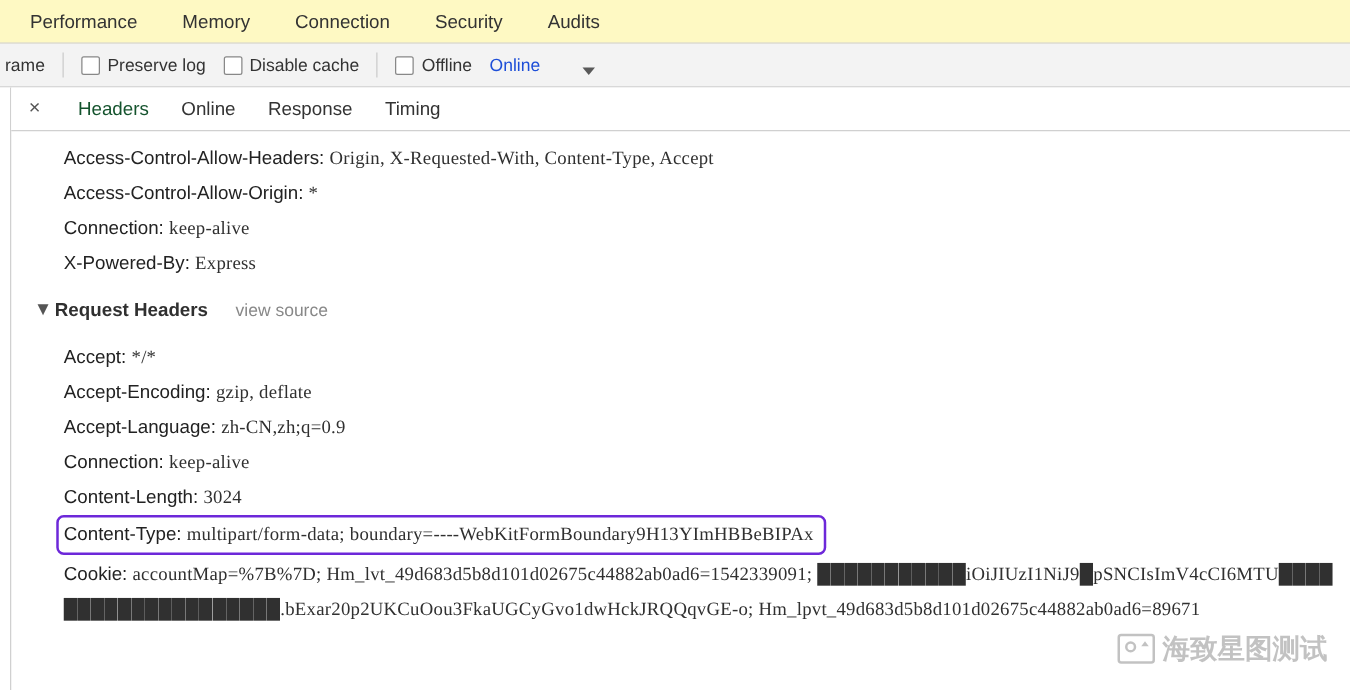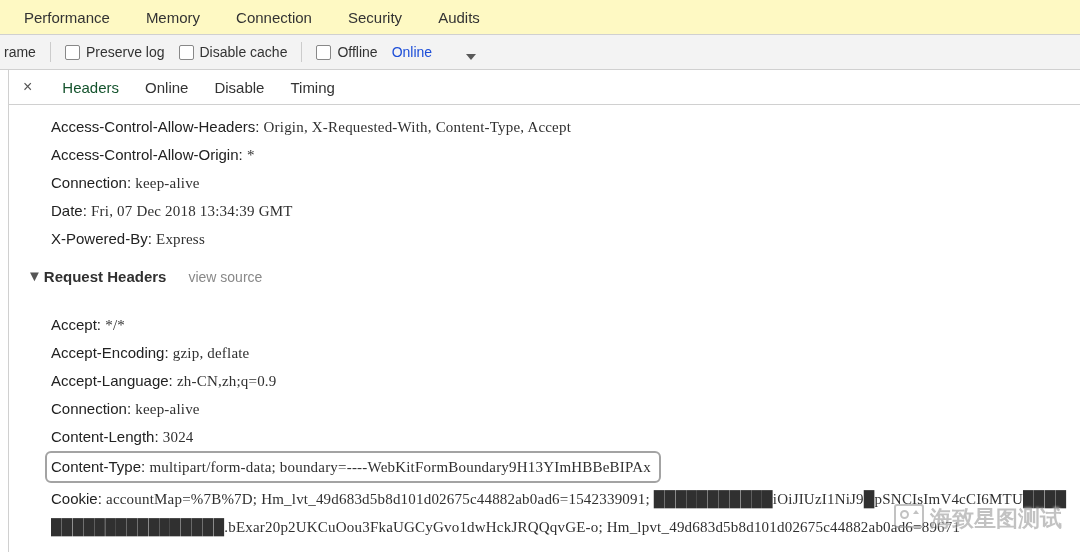--- a/index.html
+++ b/index.html
@@ -15,27 +15,27 @@
   .lower{display:flex;height:calc(100% - 68px)}
   .leftcol{width:8px;border-right:1px solid #d0d0d0;background:#fff}
   .rightcol{flex:1;display:flex;flex-direction:column;min-width:0}
   .tabbar2{height:34px;border-bottom:1px solid #d0d0d0;display:flex;align-items:center;gap:26px;background:#fff;padding-left:14px;font-size:15px}
   .closex{color:#555;font-size:16px;margin-right:4px}
   .tabbar2 .tab{color:#333;cursor:default}
   .tabbar2 .active{color:#14532d;position:relative}
   .body{flex:1;overflow:hidden;padding:8px 6px 0 18px;font-size:15px;line-height:27px}
   .kv{display:block;white-space:nowrap}
   .kv b{font-weight:400;color:#222}
-  .section{margin-top:10px;margin-bottom:20px}
+  .section{margin-top:10px;margin-bottom:10px}
   .section .disc{display:inline-block;transform:translateY(-1px);margin-right:2px;color:#555}
   .section b{font-weight:700}
   .section .src{color:#888;margin-left:22px;font-size:14px}
-  .hl{border:2px solid #a3a3a3;border-radius:6px;padding:0 8px 0 4px;margin-left:-6px;display:inline-block}
+  .hl{border:2px solid #6d28d9;border-radius:6px;padding:0 8px 0 4px;margin-left:-6px;display:inline-block}
   .wrapline{white-space:normal;word-break:break-all;padding-left:0}
-  .watermark{position:absolute;right:18px;bottom:18px;opacity:.6;font-size:22px;font-weight:700;color:#9b9b9b;text-shadow:0 0 3px #fff,0 0 3px #fff;display:flex;align-items:flex-start;gap:6px;font-family:"PingFang SC","Microsoft YaHei",sans-serif}
+  .watermark{position:absolute;right:18px;bottom:18px;opacity:.6;font-size:22px;font-weight:700;color:#9b9b9b;text-shadow:0 0 3px #fff,0 0 3px #fff;display:flex;align-items:center;gap:6px;font-family:"PingFang SC","Microsoft YaHei",sans-serif}
   .wm-ico{width:26px;height:20px;border:2px solid #9b9b9b;border-radius:3px;position:relative}
   .wm-ico:before{content:"";position:absolute;left:4px;top:4px;width:5px;height:5px;border:2px solid #9b9b9b;border-radius:50%}
   .wm-ico:after{content:"";position:absolute;right:3px;top:4px;width:0;height:0;border-left:3px solid transparent;border-right:3px solid transparent;border-bottom:4px solid #9b9b9b}
 </style>
 </head>
 <body>
 
 <div class="tabbar1">
   <span>Performance</span>
   <span>Memory</span>
@@ -66,30 +66,29 @@
     </span>
 </div>
 
 <div class="lower">
   <div class="leftcol"></div>
   <div class="rightcol">
     <div class="tabbar2">
       <span class="closex">×</span>
       <span class="tab active">Headers</span>
       <span class="tab">Online</span>
-      <span class="tab">Disable</span>
+      <span class="tab">Response</span>
       <span class="tab">Timing</span>
     </div>
 
     <div class="body">
       <div id="resp">
           <div class="kv" style="padding-left:24px"><b>Access-Control-Allow-Headers:</b> <span class="mono">Origin, X-Requested-With, Content-Type, Accept</span></div>
           <div class="kv" style="padding-left:24px"><b>Access-Control-Allow-Origin:</b> <span class="mono">*</span></div>
           <div class="kv" style="padding-left:24px"><b>Connection:</b> <span class="mono">keep-alive</span></div>
-          <div class="kv" style="padding-left:24px"><b>Date:</b> <span class="mono">Fri, 07 Dec 2018 13:34:39 GMT</span></div>
           <div class="kv" style="padding-left:24px"><b>X-Powered-By:</b> <span class="mono">Express</span></div>
         </div>
 
       <div class="section">
         <span class="disc">▼</span><b>Request Headers</b><span class="src">view source</span>
       </div>
 
       <div id="req">
           <div class="kv" style="padding-left:24px"><b>Accept:</b> <span class="mono">*/*</span></div>
           <div class="kv" style="padding-left:24px"><b>Accept-Encoding:</b> <span class="mono">gzip, deflate</span></div>

